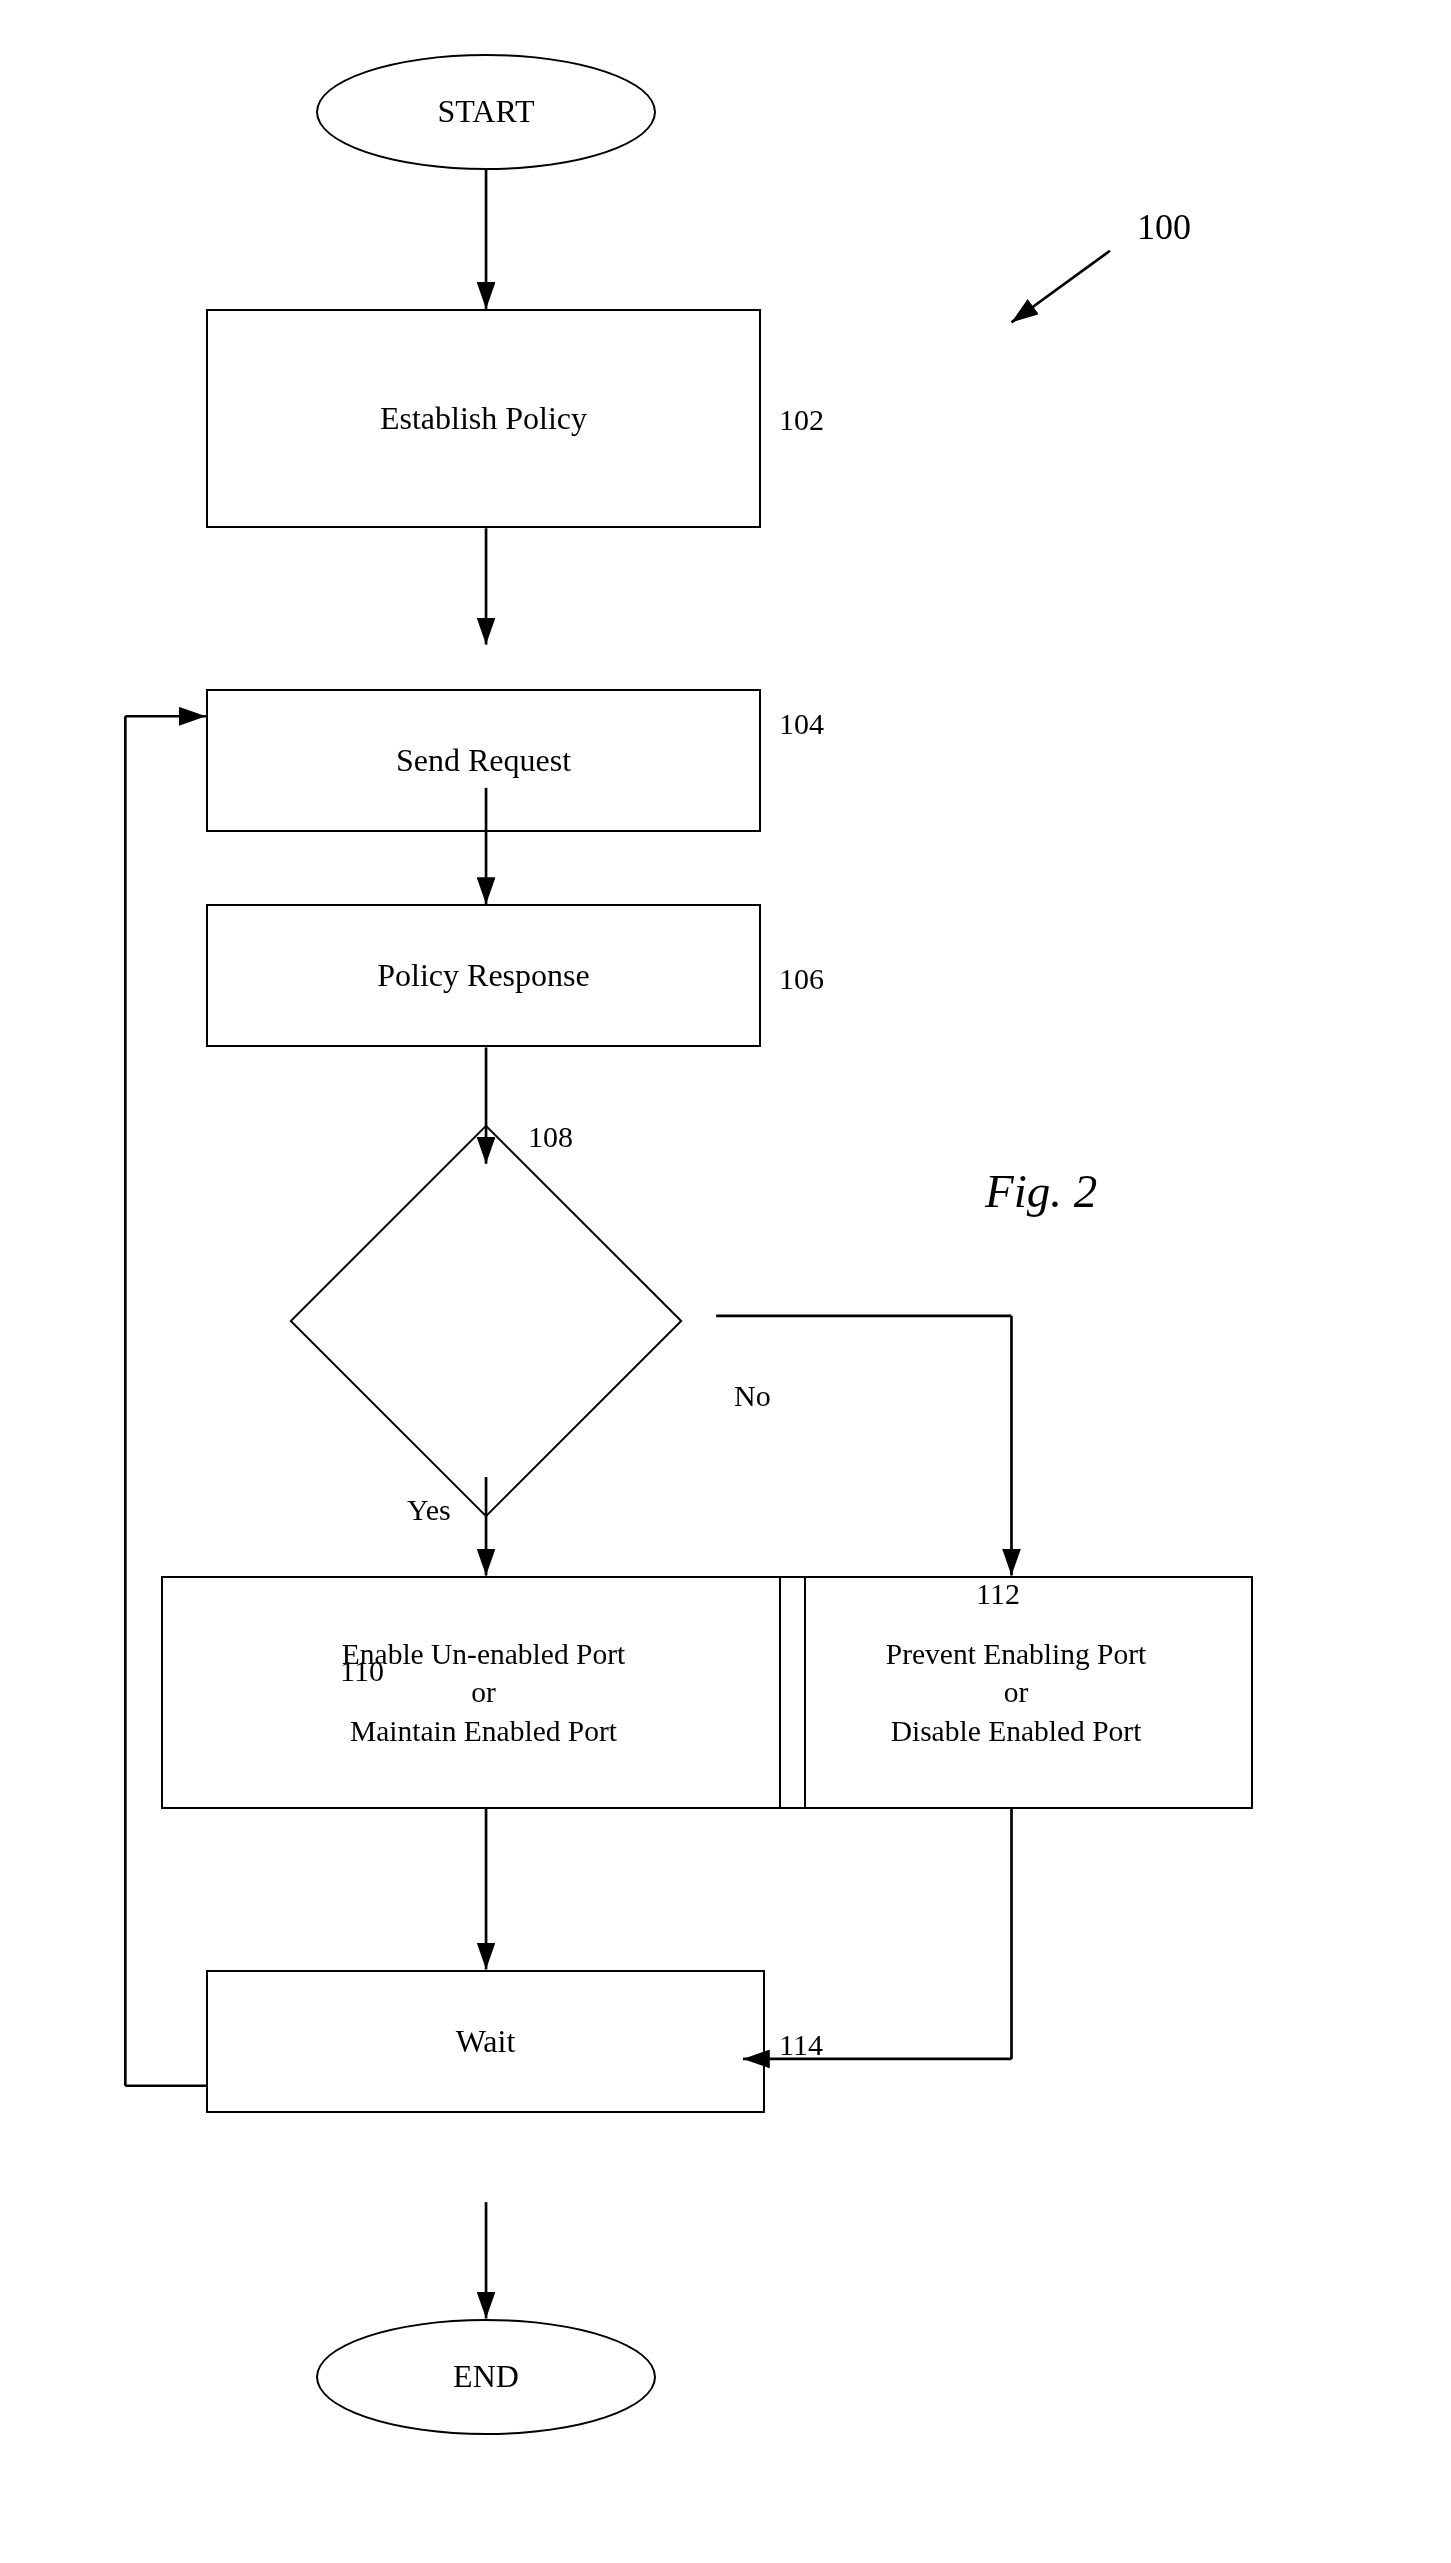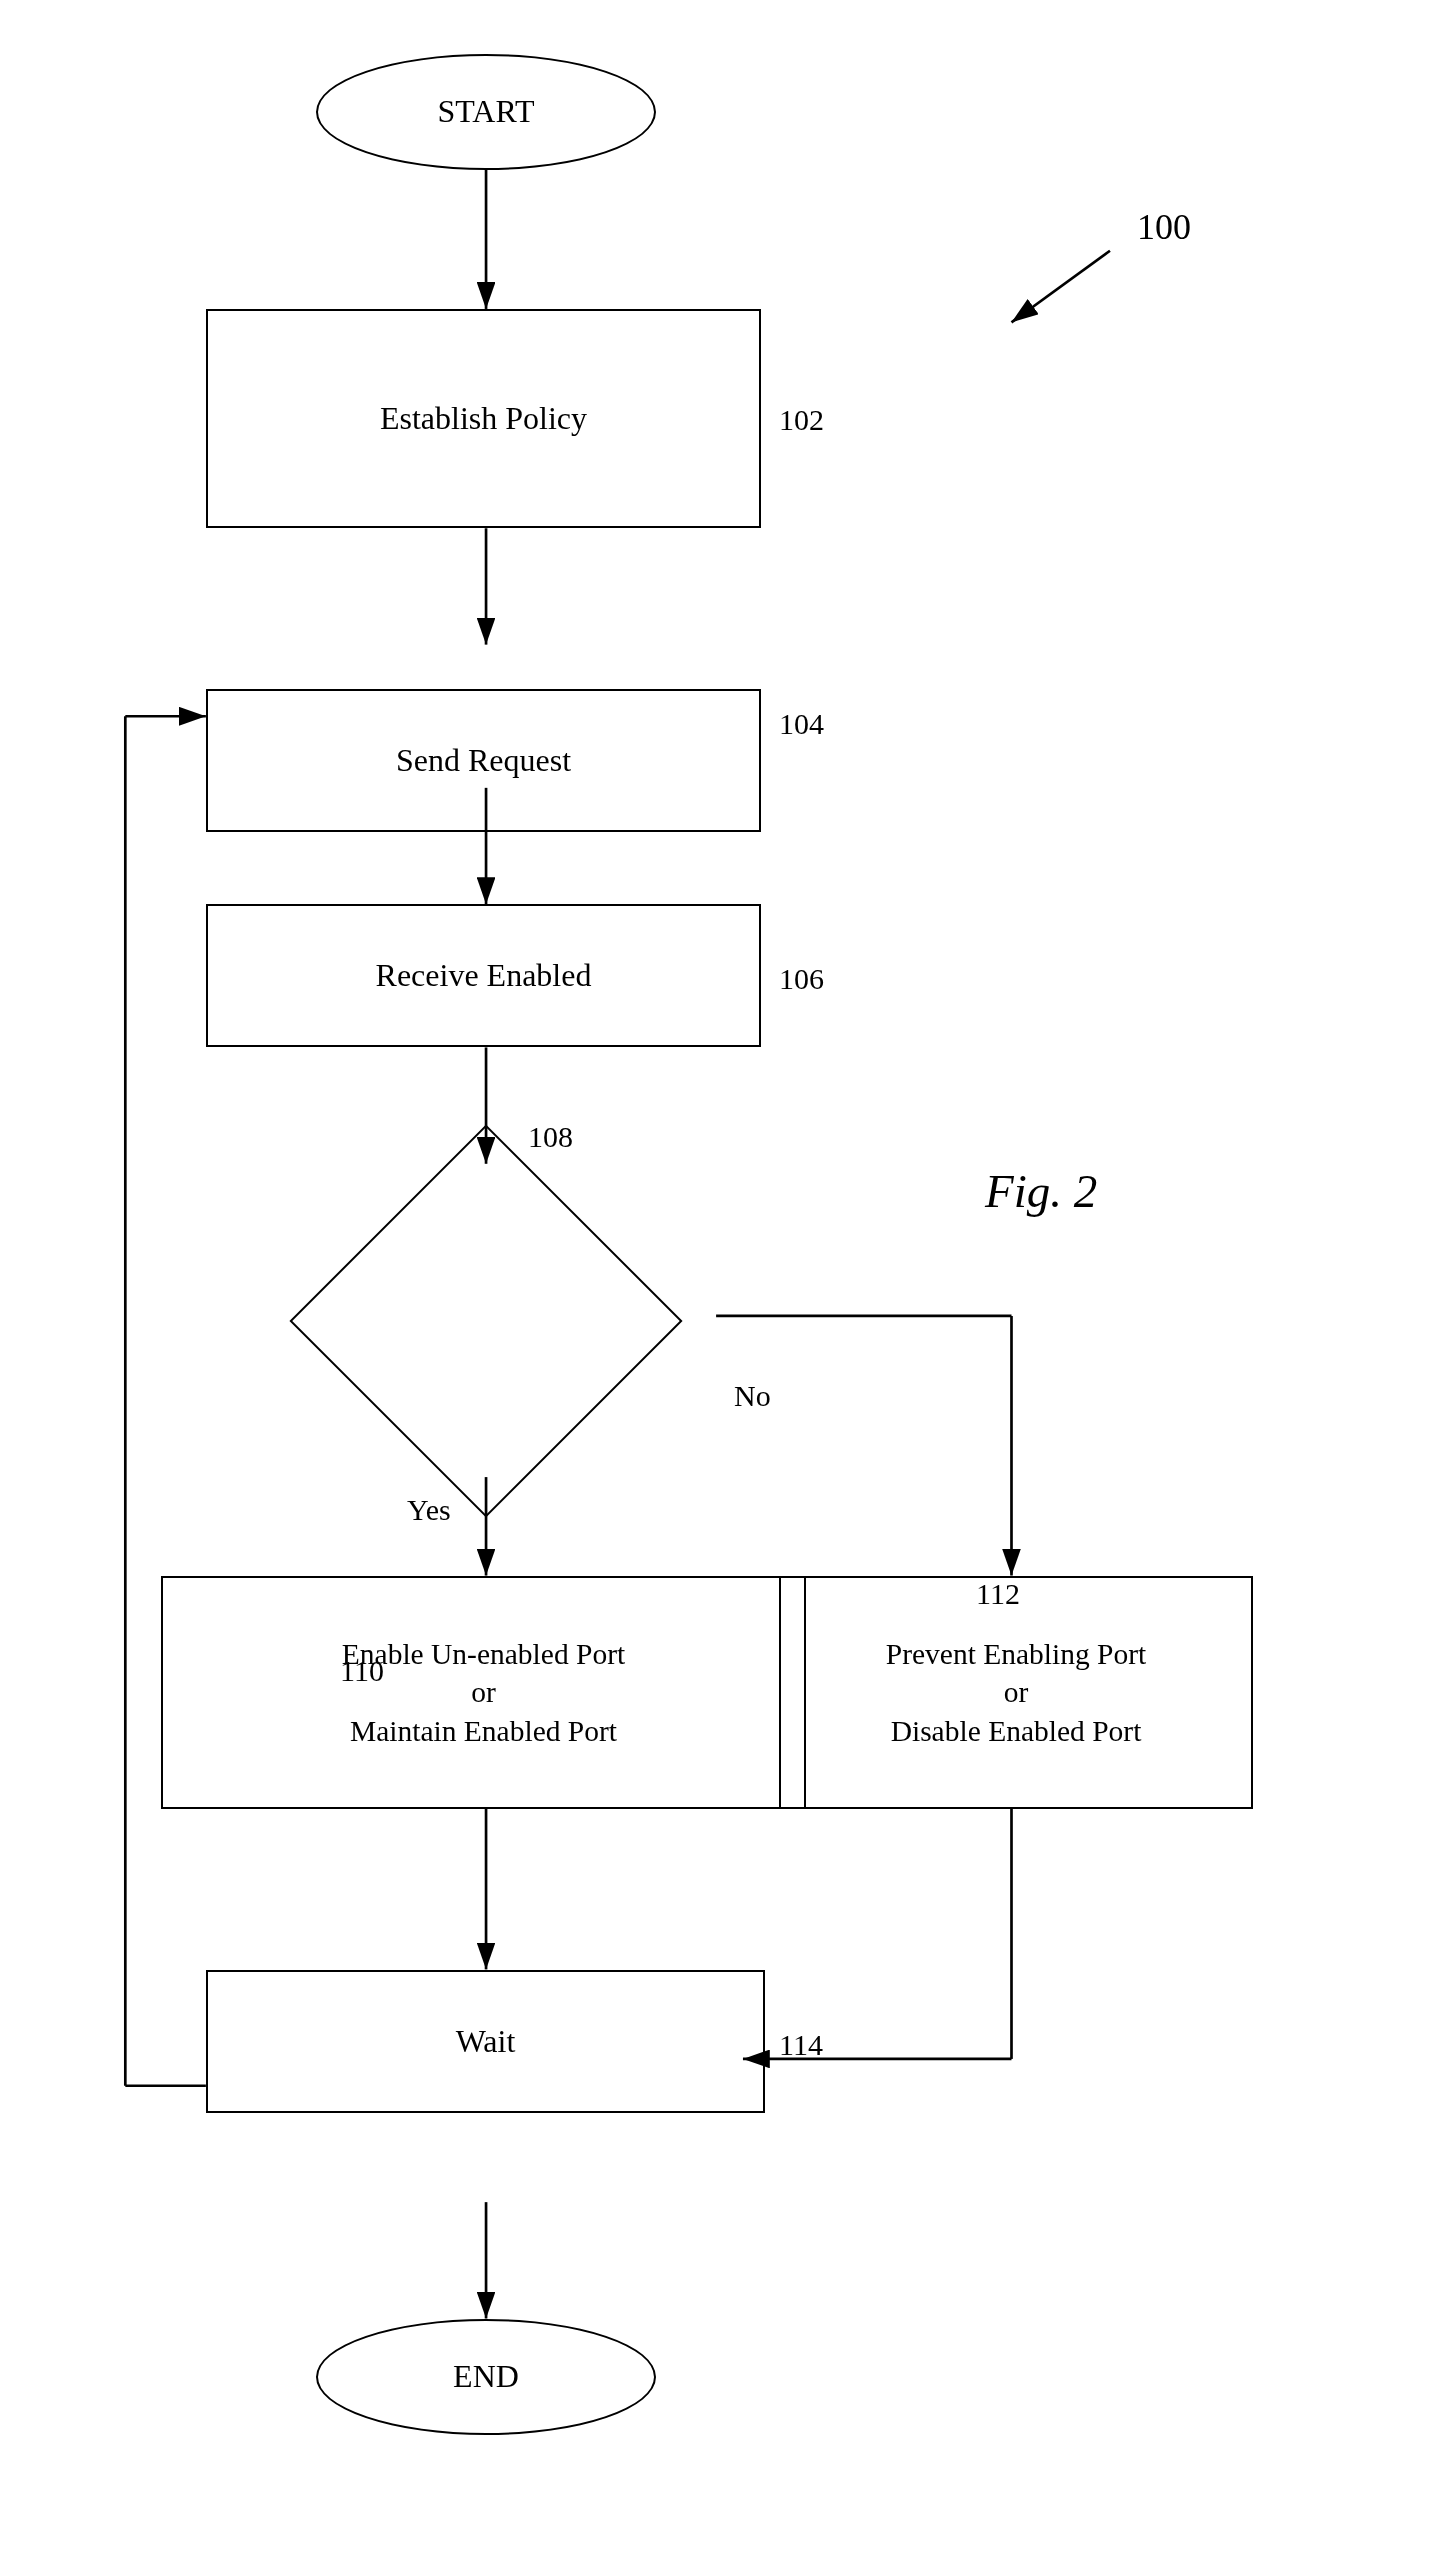--- a/index.html
+++ b/index.html
@@ -137,21 +137,21 @@
   </div>
 
   <div class="node rectangle" style="left: 206px; top: 645px; width: 555px; height: 143px; margin-top: 44px;">
     <span>Send Request</span>
   </div>
   <div class="ref-label" style="left: 779px; top: 707px;">
     <span>104</span>
   </div>
 
   <div class="node rectangle" style="left: 206px; top: 904px; width: 555px; height: 143px;">
-    <span>Receive Enabled</span>
+    <span>Policy Response</span>
   </div>
   <div class="ref-label" style="left: 779px; top: 962px;">
     <span>106</span>
   </div>
 
   <div class="diamond-wrapper" style="left: 253px; top: 1164px; width: 466px; height: 313px;">
     <div class="diamond" style="width: 278px; height: 278px;"></div>
   </div>
   <div class="ref-label" style="left: 528px; top: 1120px;">
     <span>108</span>

